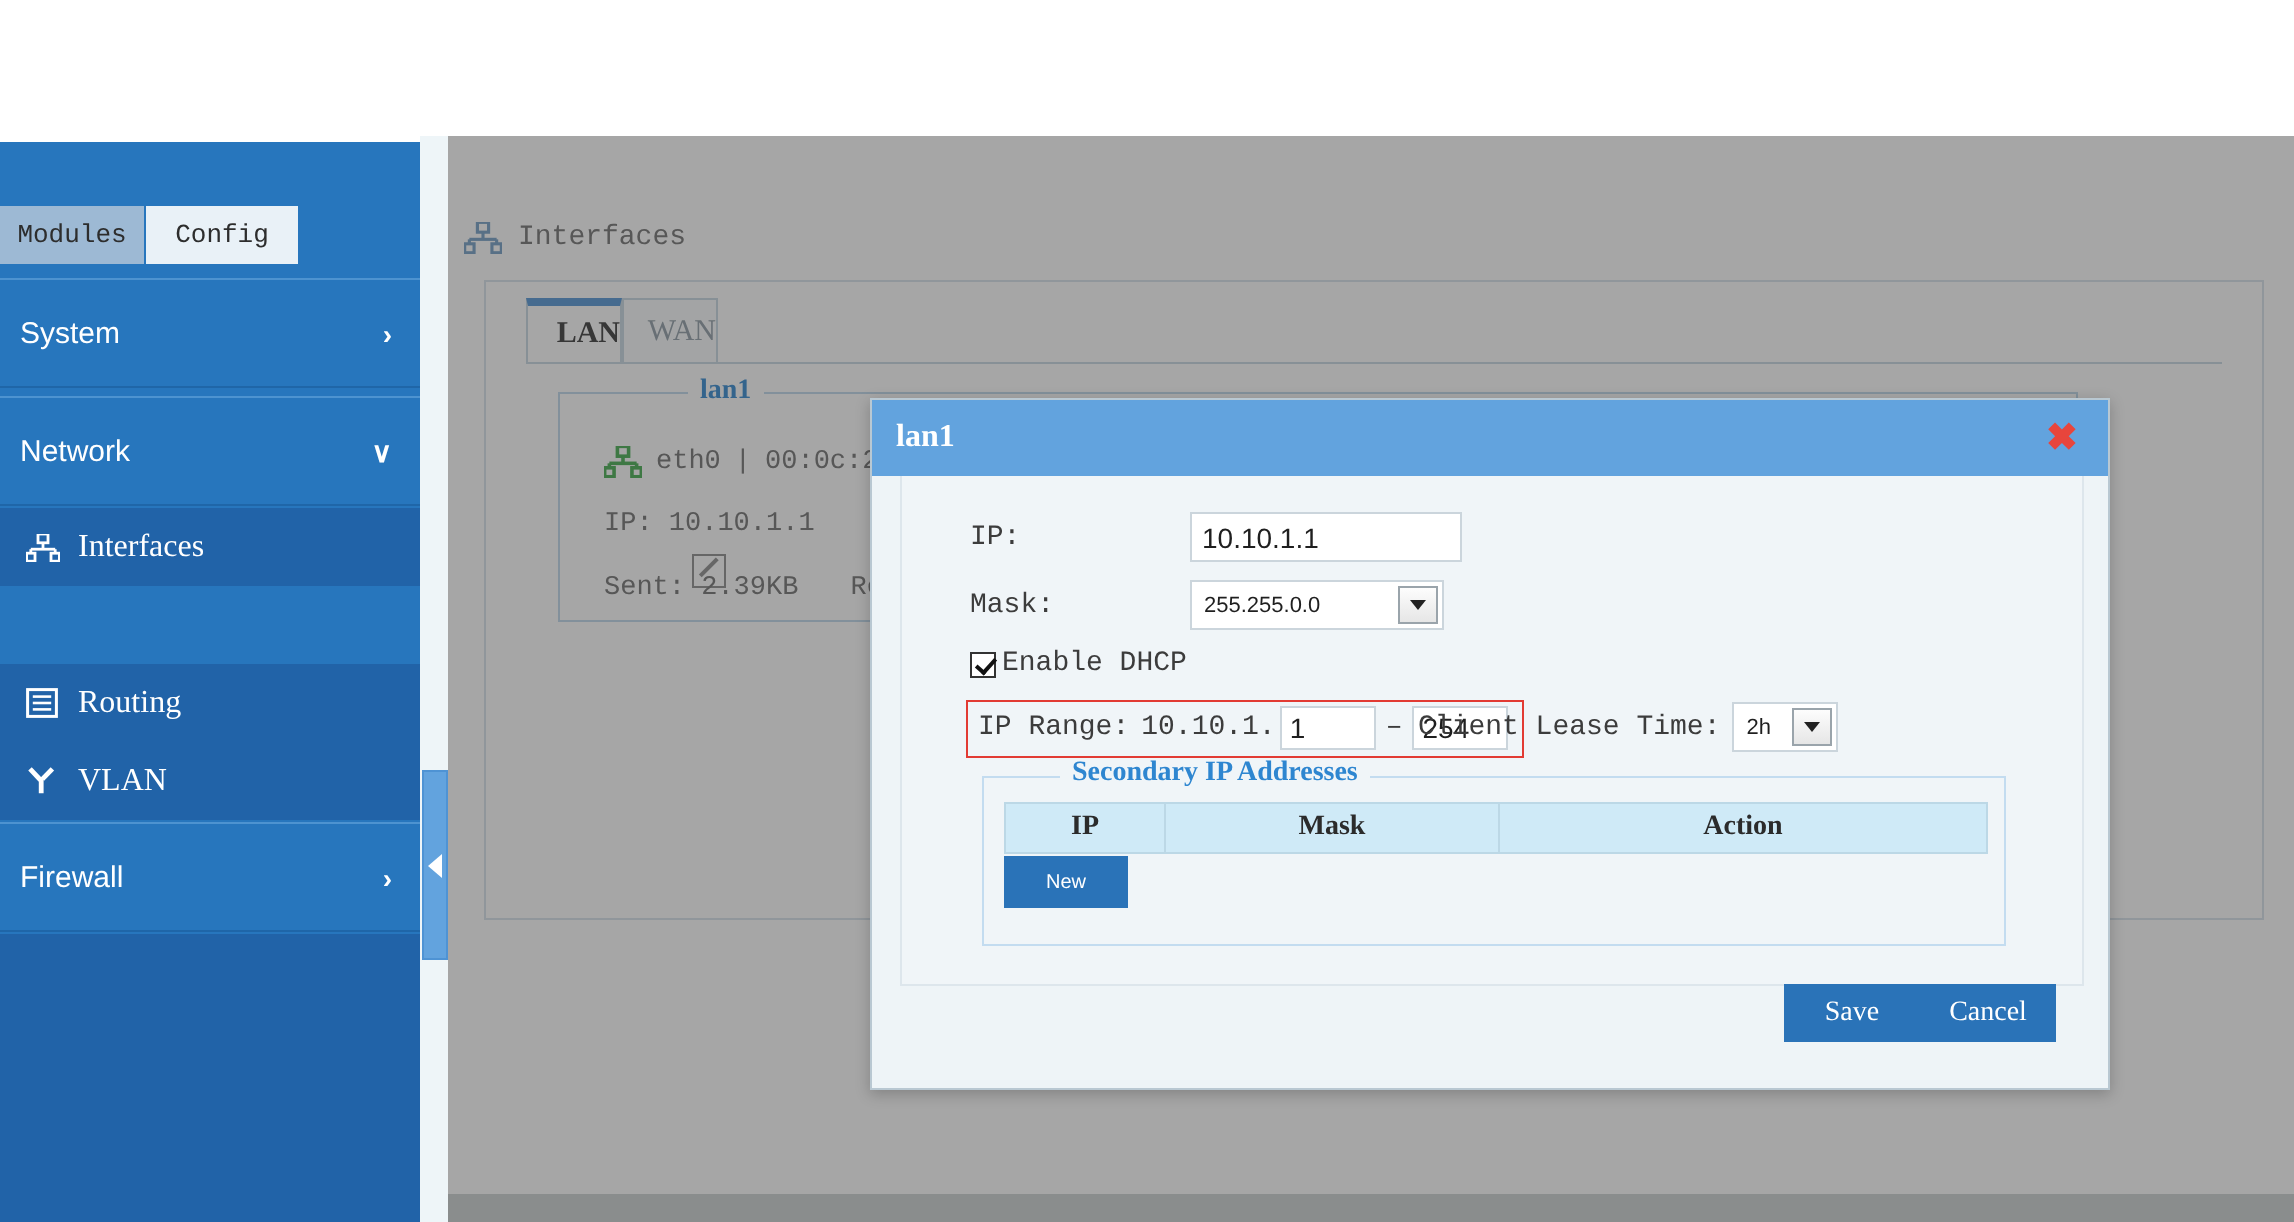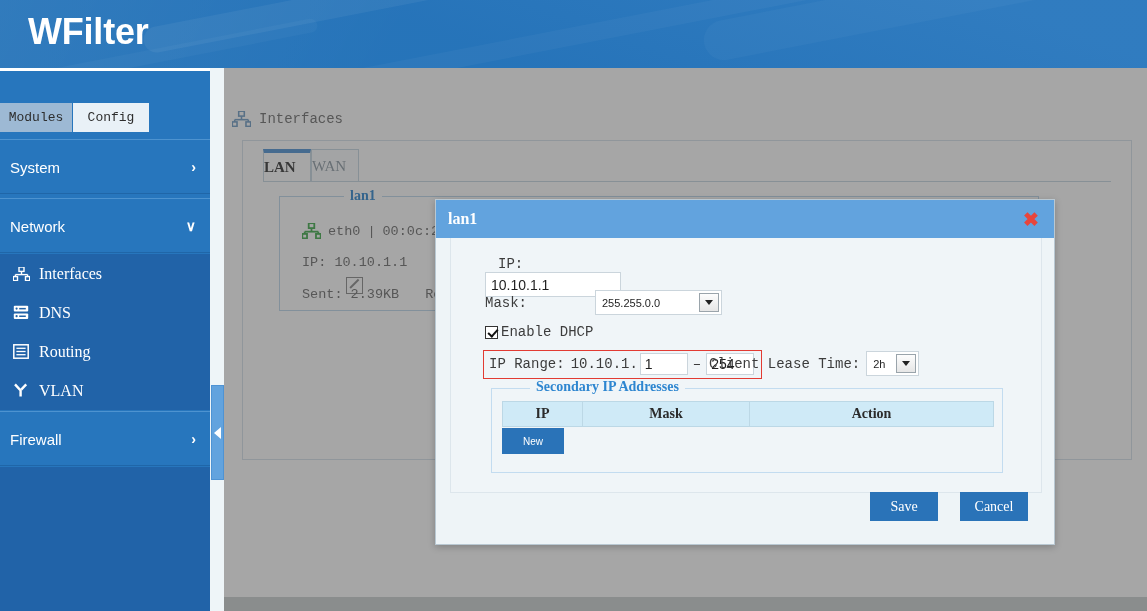--- a/index.html
+++ b/index.html
@@ -159,21 +159,21 @@
     width: 890px; height: 320px;
     border: 1px solid #d6e2ea;
     background: #ffffff;
   }
   .tabs-row {
     position: absolute; left: 20px; top: 8px;
     height: 33px;
   }
   .ptab {
     position: absolute; top: 0; height: 33px;
-    line-height: 33px; text-align: left;
+    line-height: 33px; text-align: right;
     font-family: "Liberation Serif", serif;
     font-size: 15px;
     border: 1px solid #c6d6e2;
     cursor: pointer;
   }
   .ptab.lan {
     left: 0; width: 48px;
     background: #ffffff;
     color: #333333; font-weight: bold;
     border-top: 4px solid #4e93d4;
@@ -270,21 +270,21 @@
     background: #f0f5f8;
     border: 1px solid #dde6ec;
     border-top: none;
   }
 
   .frow { position: absolute; display: flex; align-items: center; }
   .flabel {
     font-family: "Liberation Mono", monospace;
     font-size: 14px; color: #3c3c3c;
   }
-  .row-ip   { left: 34px; top: 18px; flex-direction: column; }
+  .row-ip   { left: 34px; top: 18px; }
   .row-mask { left: 34px; top: 52px; }
   .lbl-w { width: 110px; display: inline-block; }
 
   input.txt {
     height: 25px;
     border: 1px solid #cbd5dc;
     background: #ffffff;
     font-family: "Liberation Sans", sans-serif;
     font-size: 14px;
     color: #1f1f1f;
@@ -393,21 +393,21 @@
     background: #2a73b8;
     color: #ffffff;
     border: none;
     font-family: Liberation Sans, sans-serif;
     font-size: 10px;
     cursor: pointer;
   }
 
   .dlg-actions {
     position: absolute; right: 26px; bottom: 23px;
-    display: flex; gap: 22px;
+    display: flex; 
   }
   .btn-main {
     width: 68px; height: 29px;
     background: #2a73b8;
     color: #ffffff; border: none;
     font-family: "Liberation Serif", serif;
     font-size: 14px;
     cursor: pointer;
   }
 
@@ -418,27 +418,20 @@
     background: #8a8d8d;
   }
 
   svg { display: block; }
 </style>
 </head>
 <body>
 
 <div id="app">
 
-  <div class="topbar">
-    <div class="streak s1"></div>
-    <div class="streak s2"></div>
-    <div class="streak s3"></div>
-    <div class="streak s4"></div>
-    <div class="brand">WFilter</div>
-  </div>
 
   <div class="sidebar">
 
     <div class="side-tabs">
       <div class="side-tab modules">Modules</div>
       <div class="side-tab config">Config</div>
     </div>
 
     <div class="side-group g-system">
       <span class="gl">System</span>
@@ -458,33 +451,20 @@
           <line x1="2.4" y1="7.6" x2="14.6" y2="7.6" stroke="#ffffff" stroke-width="1.4"></line>
           <line x1="2.4" y1="7.6" x2="2.4" y2="9.6" stroke="#ffffff" stroke-width="1.4"></line>
           <line x1="14.6" y1="7.6" x2="14.6" y2="9.6" stroke="#ffffff" stroke-width="1.4"></line>
           <rect x="0.3" y="9.6" width="4.2" height="4" fill="none" stroke="#ffffff" stroke-width="1.4"></rect>
           <rect x="12.5" y="9.6" width="4.2" height="4" fill="none" stroke="#ffffff" stroke-width="1.4"></rect>
         </svg>
       </span>
       <span class="sl">Interfaces</span>
     </div>
 
-    <div class="side-sub sub-dns">
-      <span class="si">
-        <svg width="16" height="15" viewBox="0 0 16 15">
-          <rect x="0.8" y="0.8" width="14.4" height="5.6" rx="1" fill="#ffffff"></rect>
-          <rect x="0.8" y="8.4" width="14.4" height="5.6" rx="1" fill="#ffffff"></rect>
-          <circle cx="3.6" cy="3.6" r="1.1" fill="#2163a8"></circle>
-          <circle cx="3.6" cy="11.2" r="1.1" fill="#2163a8"></circle>
-          <rect x="6.2" y="2.9" width="6.6" height="1.5" fill="#2163a8"></rect>
-          <rect x="6.2" y="10.5" width="6.6" height="1.5" fill="#2163a8"></rect>
-        </svg>
-      </span>
-      <span class="sl">DNS</span>
-    </div>
 
     <div class="side-sub sub-routing">
       <span class="si">
         <svg width="16" height="15" viewBox="0 0 16 15">
           <rect x="0.8" y="0.8" width="14.4" height="13.4" fill="none" stroke="#ffffff" stroke-width="1.5"></rect>
           <line x1="3.4" y1="4.3" x2="12.6" y2="4.3" stroke="#ffffff" stroke-width="1.3"></line>
           <line x1="3.4" y1="7.5" x2="12.6" y2="7.5" stroke="#ffffff" stroke-width="1.3"></line>
           <line x1="3.4" y1="10.7" x2="12.6" y2="10.7" stroke="#ffffff" stroke-width="1.3"></line>
         </svg>
       </span>

